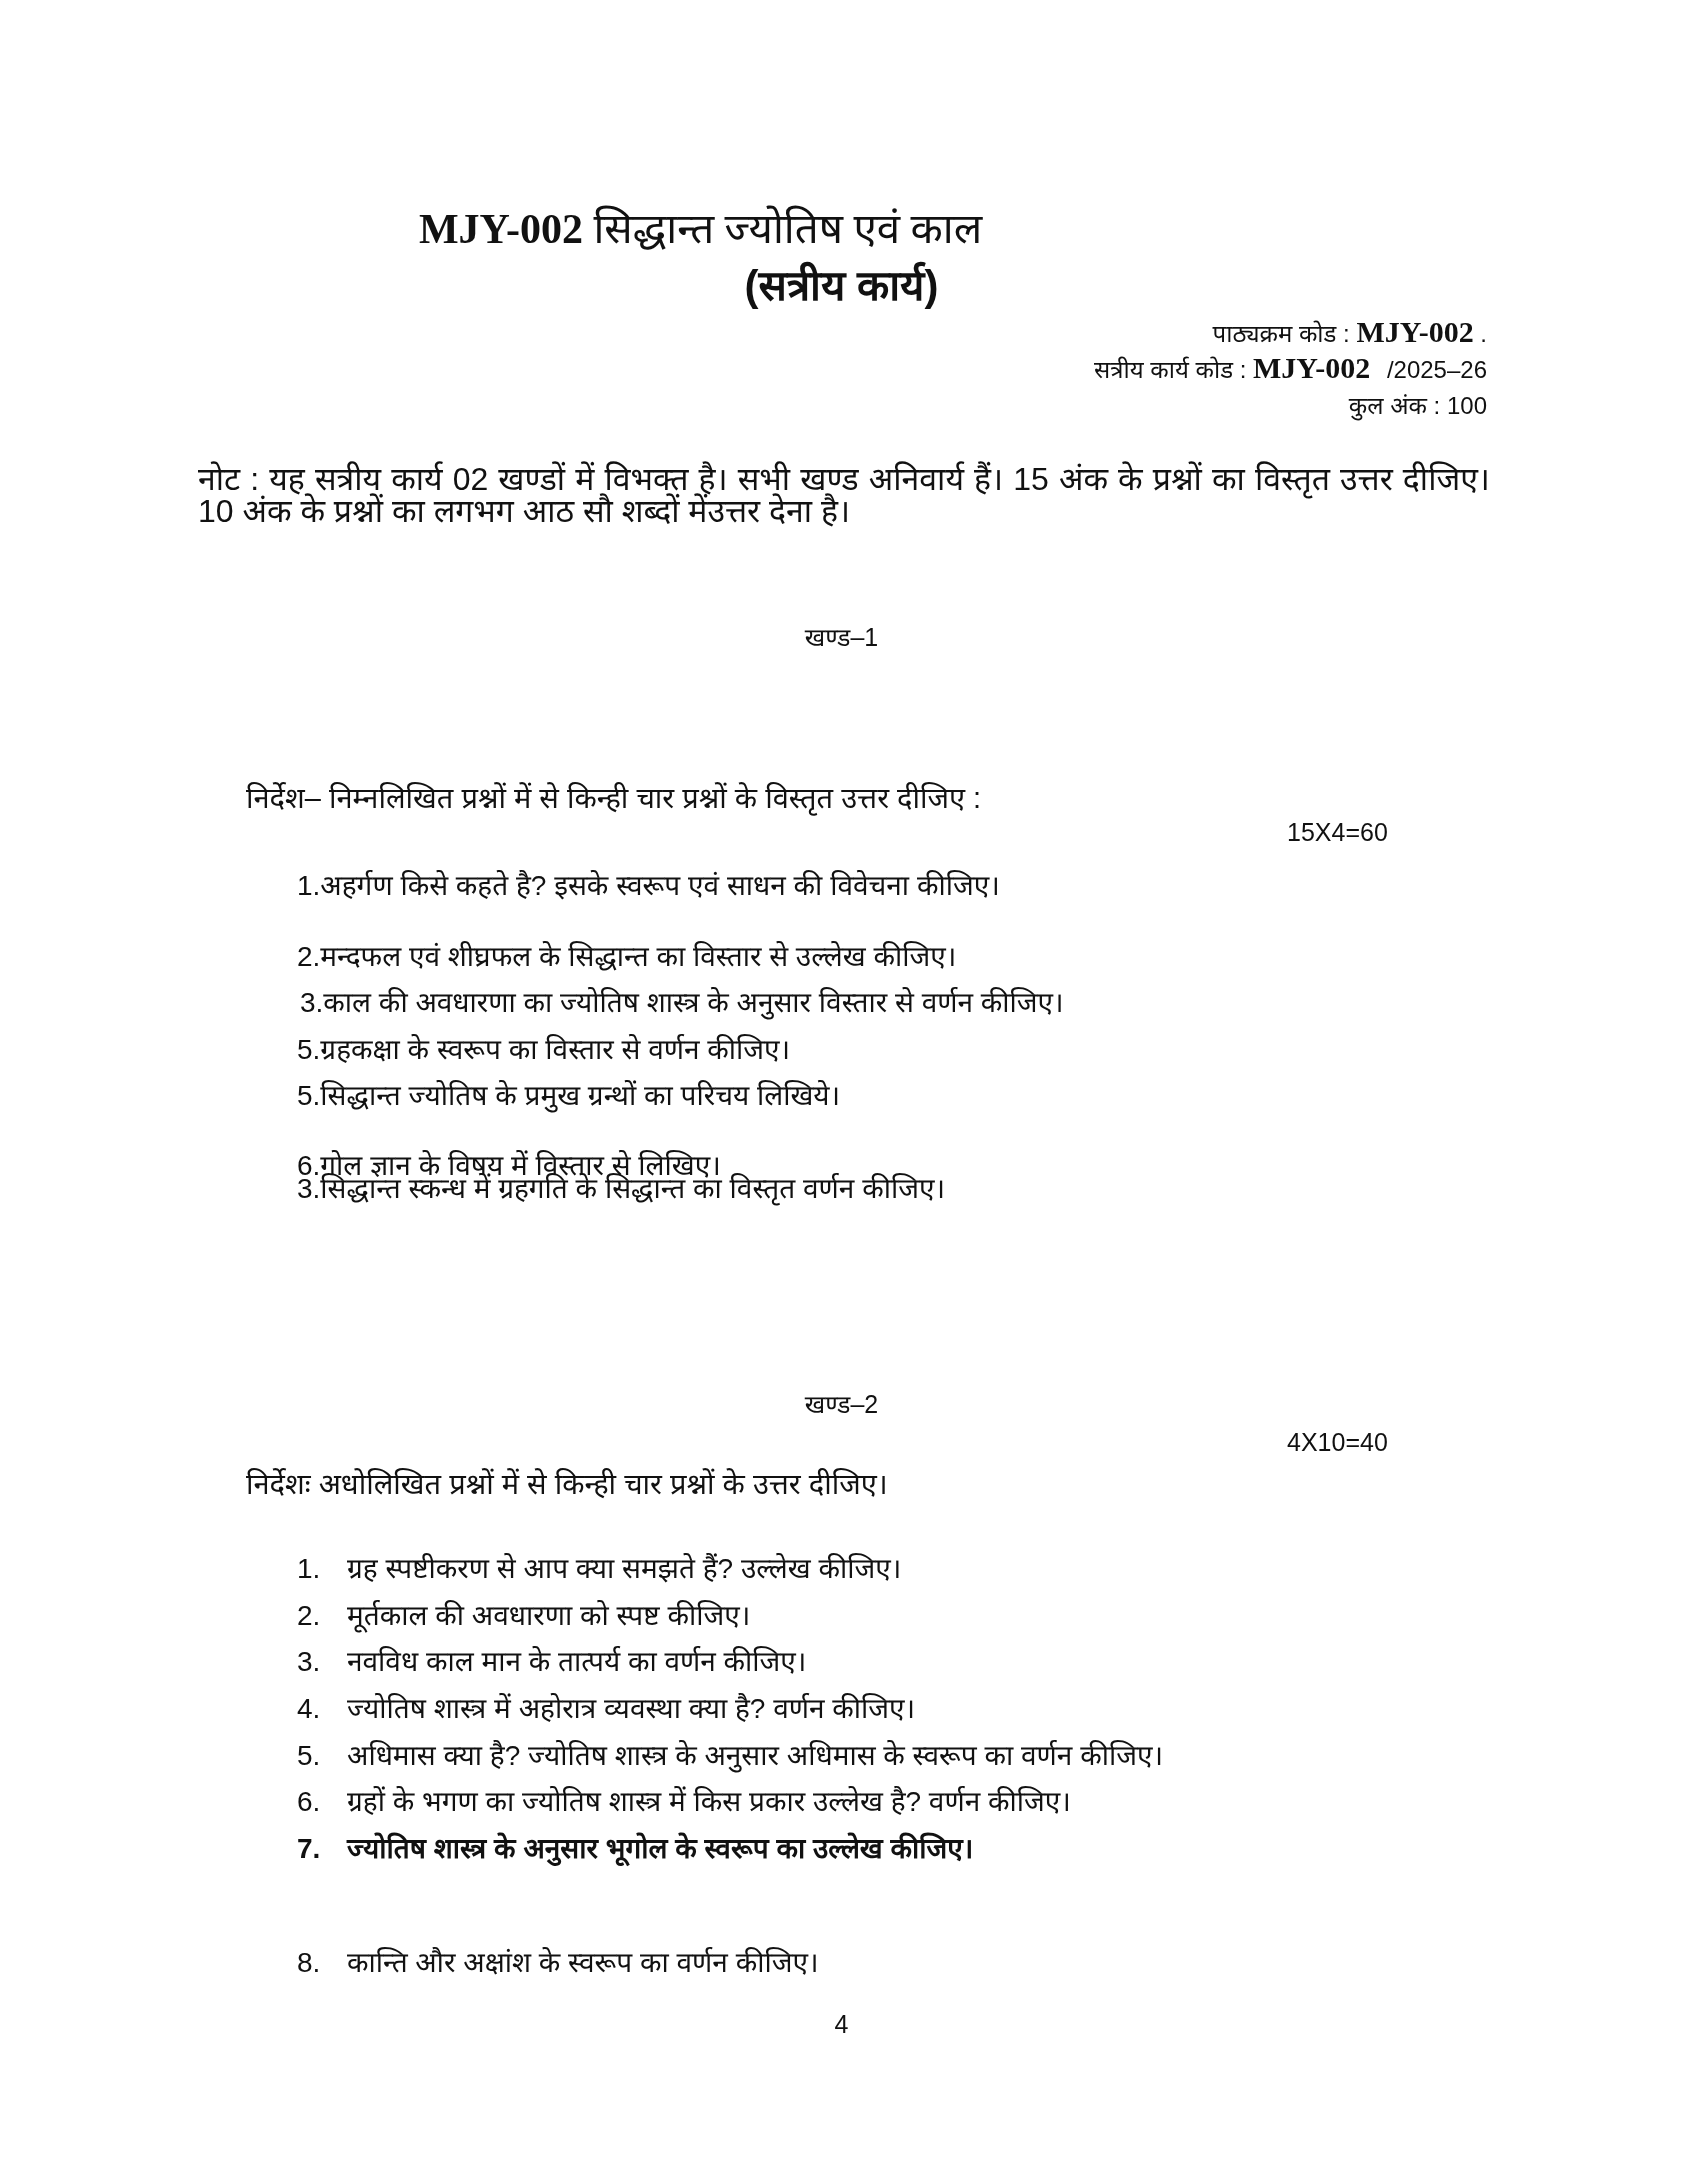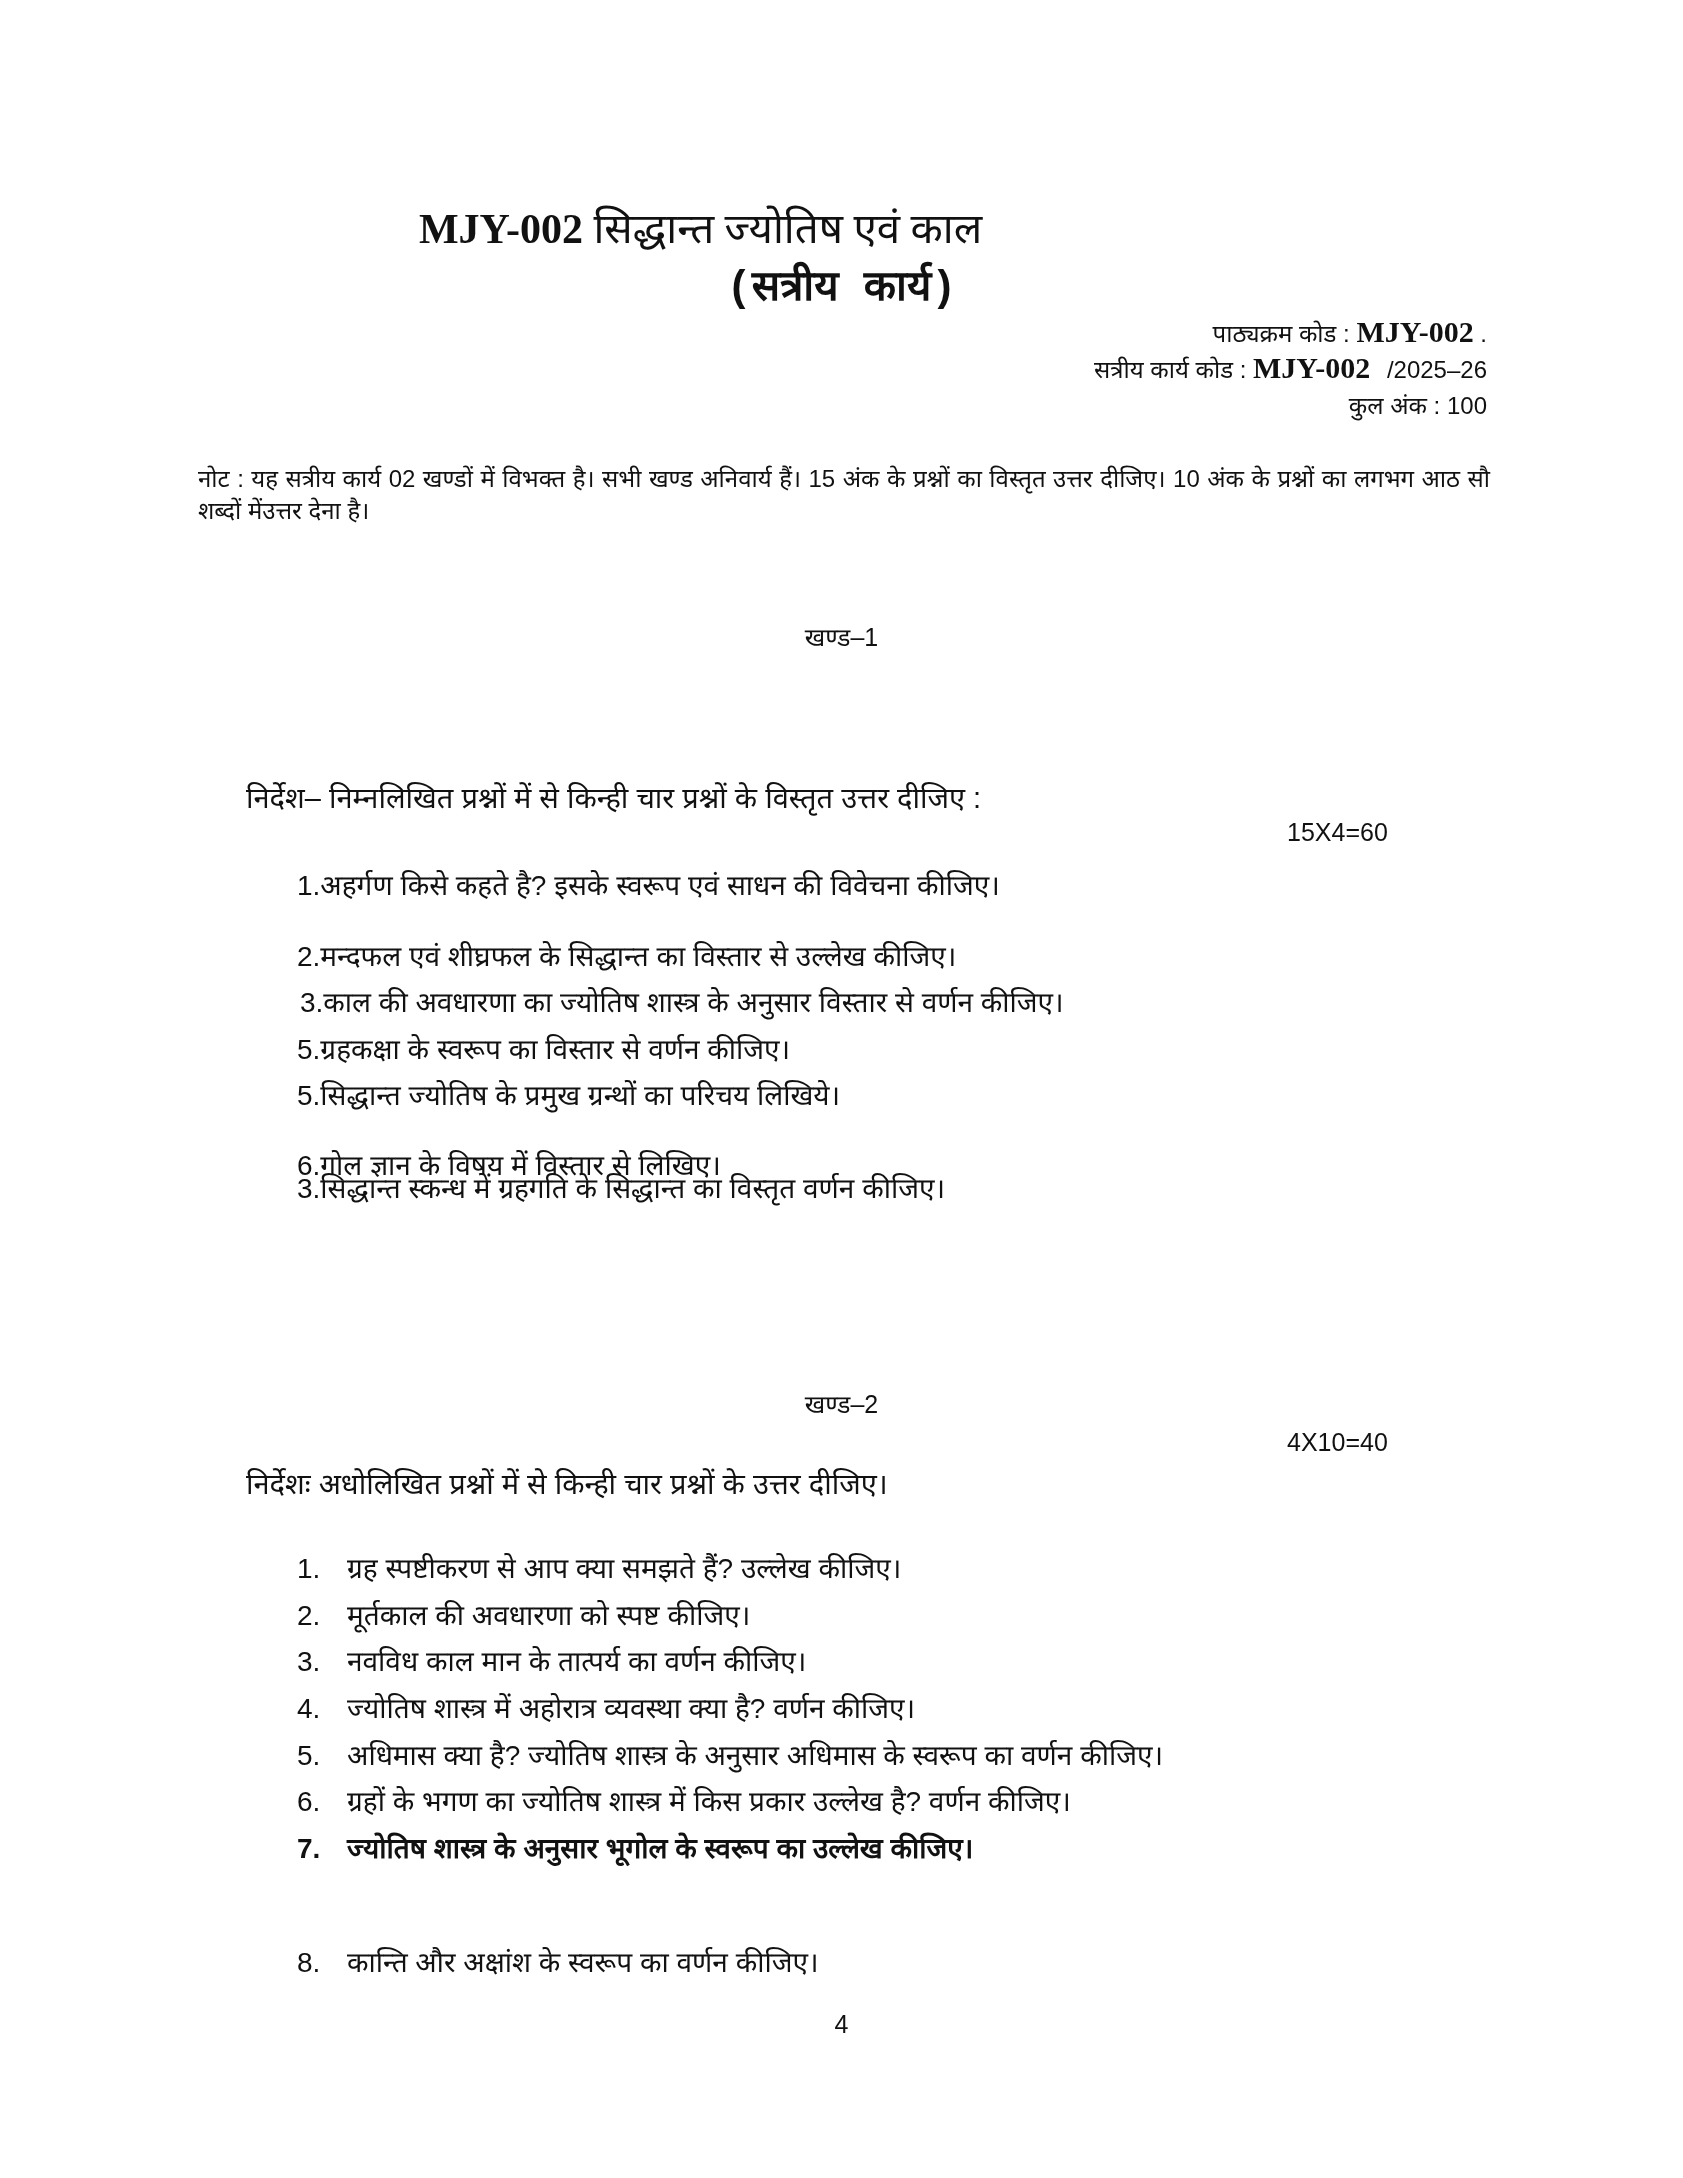--- a/index.html
+++ b/index.html
@@ -3,24 +3,24 @@
 <meta charset="utf-8">
 <style>
   html, body { margin: 0; padding: 0; background: #ffffff; }
   body { width: 1683px; height: 2178px; position: relative; overflow: hidden;
          font-family: "Liberation Sans", "DejaVu Sans", sans-serif; color: #111; }
   .abs { position: absolute; white-space: nowrap; }
   .title { left: 0; width: 1401px; text-align: center; top: 198px; font-size: 42px;
            font-family: "Liberation Serif", "DejaVu Serif", serif; }
   .title .code { font-weight: bold; }
   .subtitle { left: 0; width: 1683px; text-align: center; top: 255px; font-size: 42px;
-              font-family: Liberation Mono, monospace; font-weight: bold; }
+              font-family: Liberation Sans, sans-serif; font-weight: bold; }
   .meta { right: 196px; text-align: right; font-size: 24px; }
   .meta .bold-code { font-family: "Liberation Serif", "DejaVu Serif", serif; font-weight: bold; font-size: 30px; }
-  .note { left: 198px; width: 1292px; top: 463px; font-size: 24px; line-height: 32px; white-space: normal; text-align: justify; }
+  .note { left: 198px; width: 1292px; top: 463px; font-size: 32px; line-height: 32px; white-space: normal; text-align: justify; }
   .section-head { left: 0; width: 1683px; text-align: center; font-size: 25px; }
   .directive { font-size: 29px; }
   .marks { font-size: 25px; }
   .q1-item { left: 297px; font-size: 28px; }
   .q2-item { left: 297px; font-size: 28px; }
   .q2-item .num { display: inline-block; width: 50px; }
   .page-num { left: 0; width: 1683px; text-align: center; top: 2010px; font-size: 25px; }
 </style>
 </head>
 <body>

